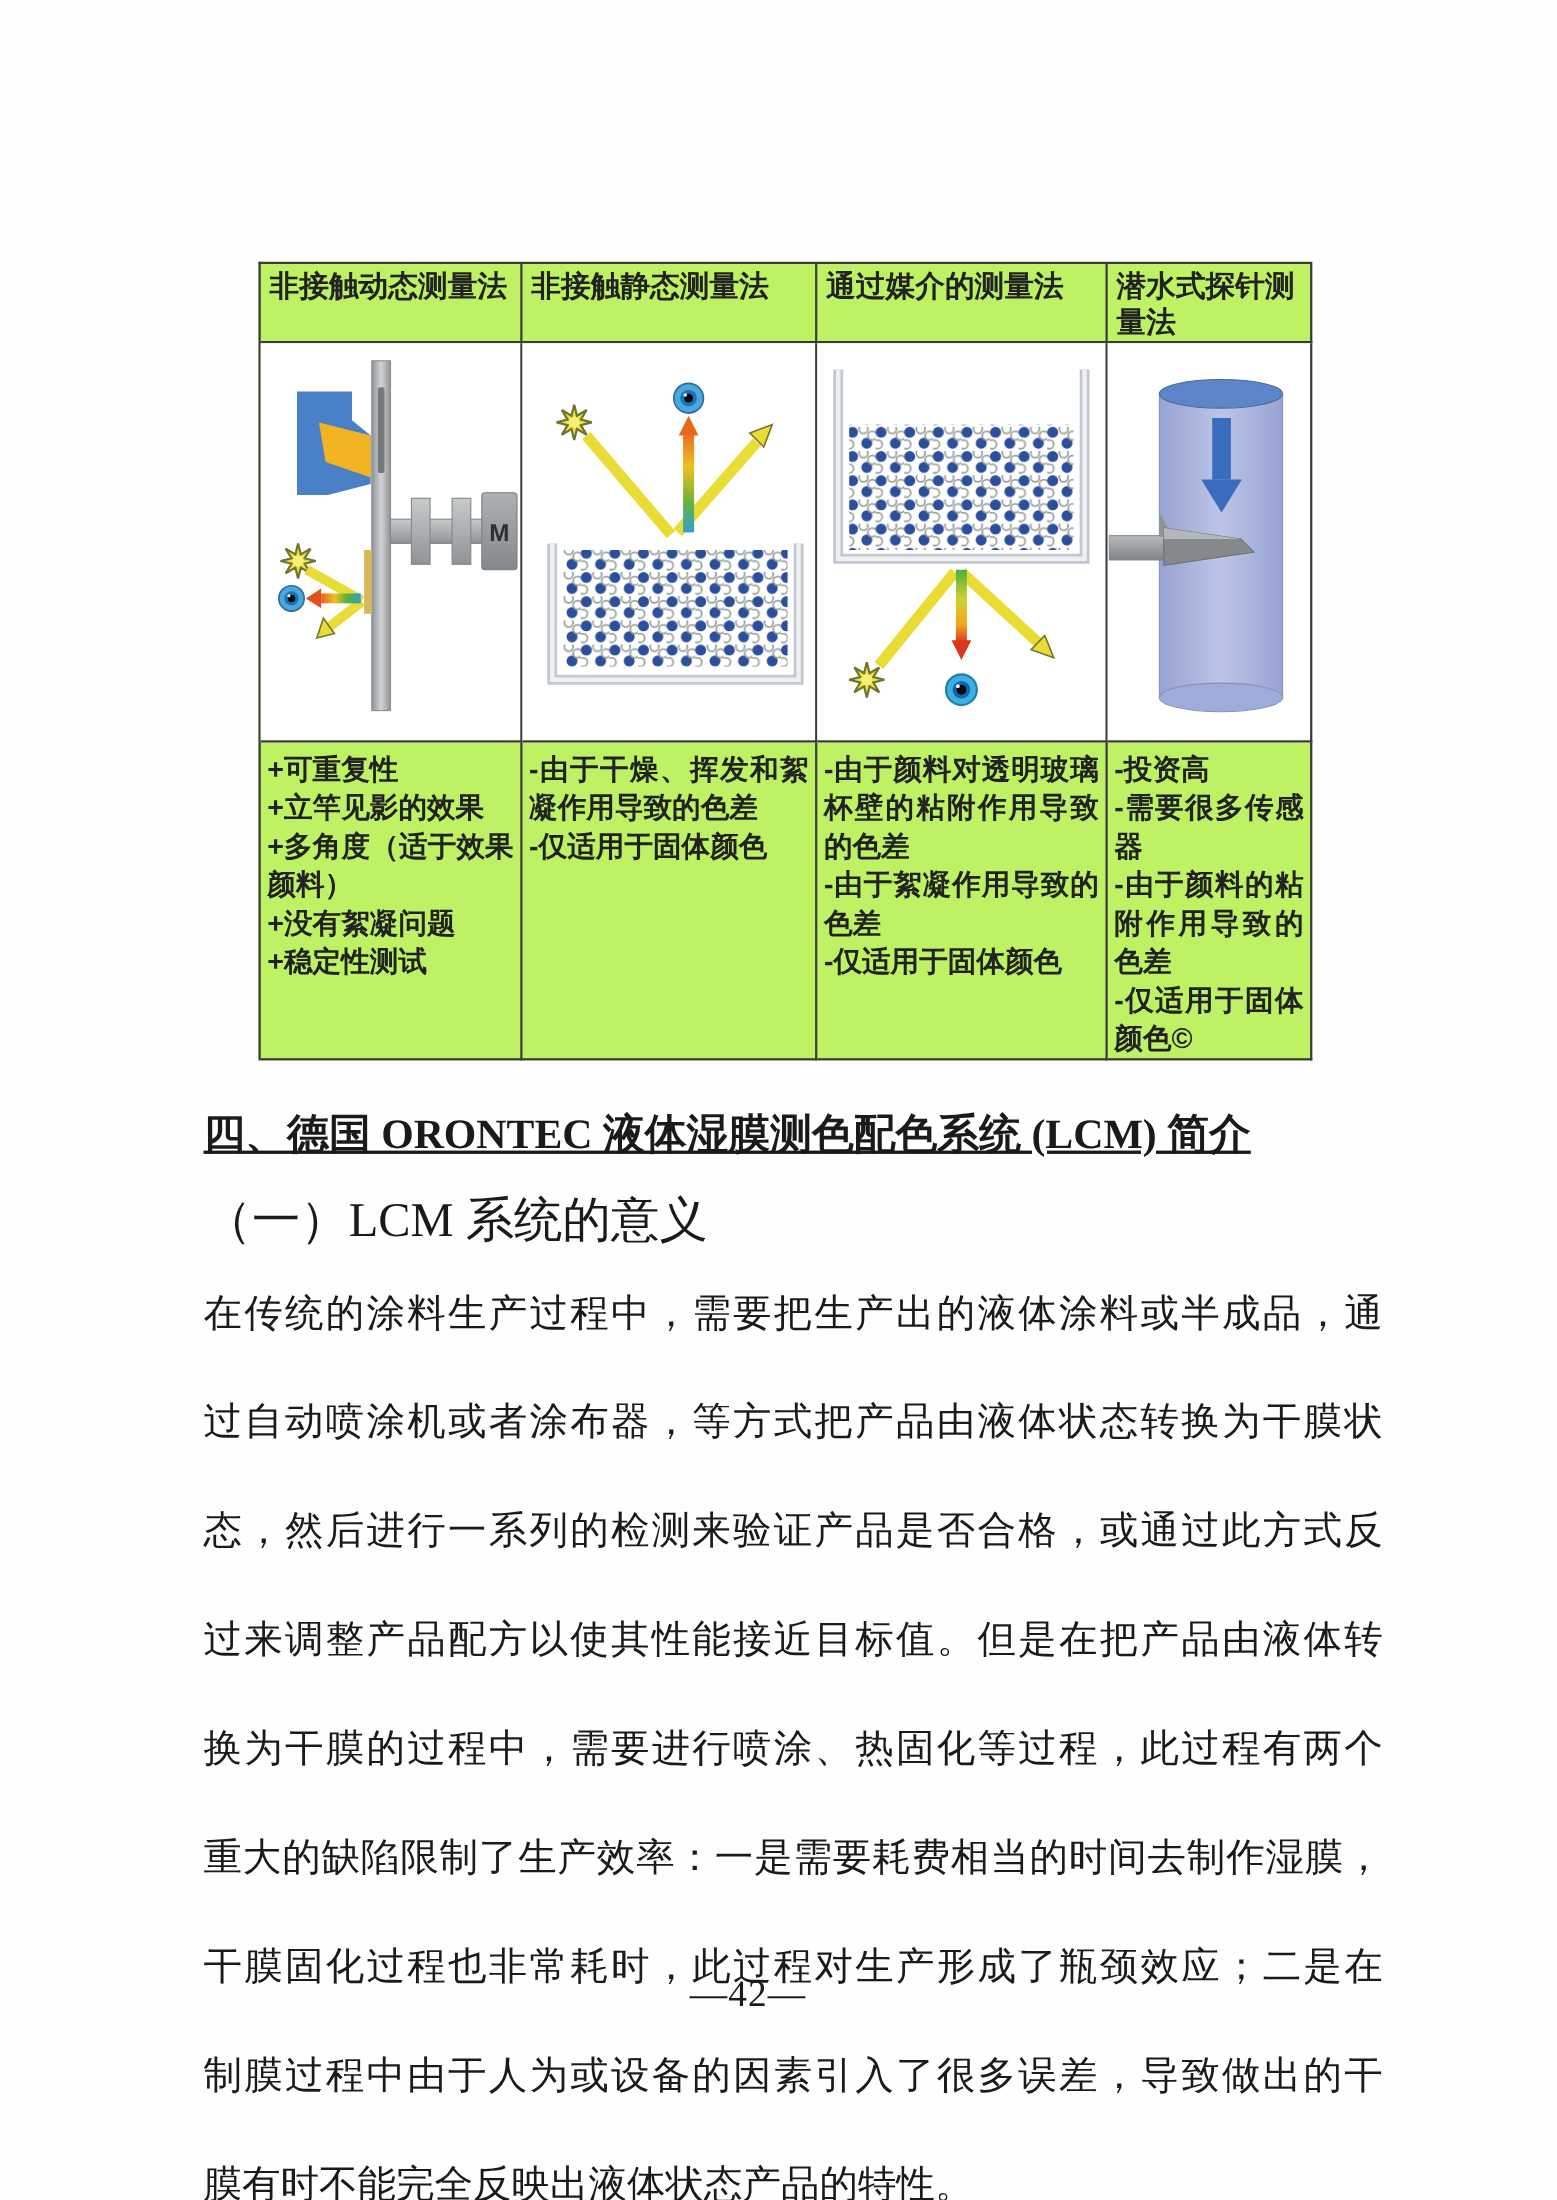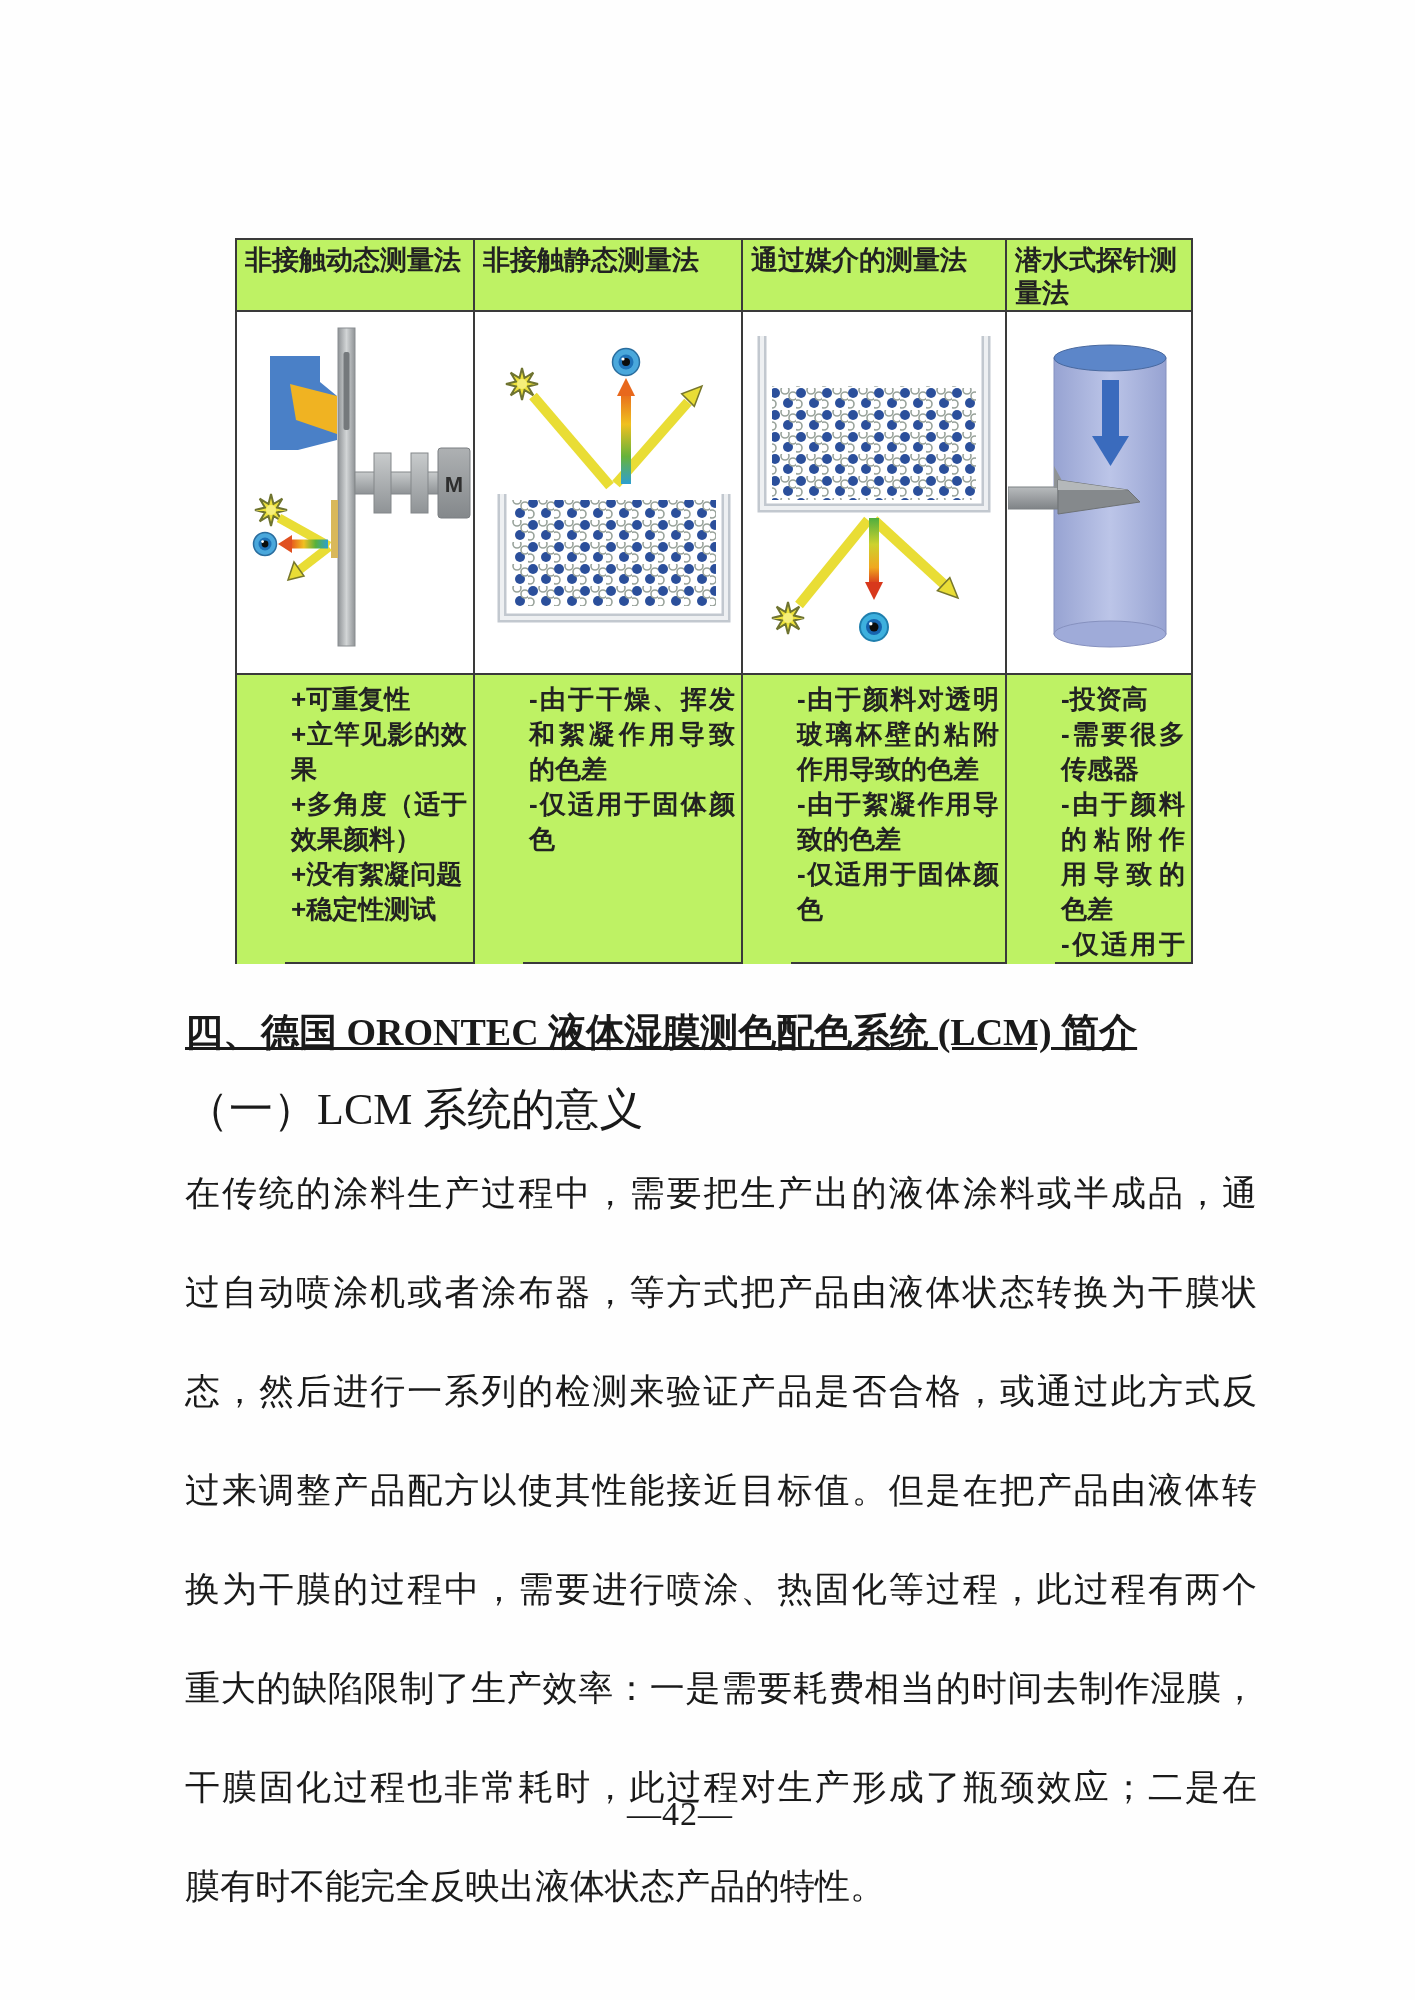--- a/index.html
+++ b/index.html
@@ -9,21 +9,21 @@
   
   .tbl{position:absolute;left:235px;top:238px;
        display:grid;grid-template-columns:238px 268px 264px 186px;grid-template-rows:72px 363px 289px;
        border-top:2px solid #3a3a3a;border-left:2px solid #3a3a3a;background:#bef264;}
   .cell{border-right:2px solid #3a3a3a;border-bottom:2px solid #3a3a3a;box-sizing:border-box;overflow:hidden;}
   .hd{font-family:"Liberation Sans",sans-serif;font-weight:700;font-size:27px;line-height:33px;
       padding:4px 6px 0 8px;color:#222;}
   .imgc{display:flex;justify-content:center;align-items:flex-start;padding-top:10px;background:#fff;}
   .imgc svg{display:block;}
   .nt{font-family:"Liberation Sans",sans-serif;font-weight:600;font-size:26px;line-height:35px;
-      padding:7px 6px 0 6px;color:#222;text-align:justify;margin-left:48px;}
+      padding:7px 6px 0 6px;color:#222;text-align:justify;}
   .nt div{text-align:justify;}
 
   
   .h1{position:absolute;left:185px;top:1008px;font-size:38px;font-weight:700;line-height:48px;white-space:nowrap;text-decoration:underline;}
   .h2{position:absolute;left:185px;top:1086px;font-size:44px;font-weight:400;line-height:48px;white-space:nowrap;}
   .bodytxt{position:absolute;left:185px;top:1122px;width:1072px;font-size:35px;}
   .bl{height:55px;line-height:55px;text-align:justify;text-align-last:justify;margin-top:44px;}
   .bl.last{text-align-last:left;}
   .pageno{position:absolute;left:0;right:55px;top:1794px;text-align:center;font-size:34px;line-height:40px;letter-spacing:1px;}
 </style>
@@ -222,17 +222,18 @@
   <div class="h2">（一）LCM 系统的意义</div>
 
   <div class="bodytxt">
     <div class="bl">在传统的涂料生产过程中，需要把生产出的液体涂料或半成品，通</div>
     <div class="bl">过自动喷涂机或者涂布器，等方式把产品由液体状态转换为干膜状</div>
     <div class="bl">态，然后进行一系列的检测来验证产品是否合格，或通过此方式反</div>
     <div class="bl">过来调整产品配方以使其性能接近目标值。但是在把产品由液体转</div>
     <div class="bl">换为干膜的过程中，需要进行喷涂、热固化等过程，此过程有两个</div>
     <div class="bl">重大的缺陷限制了生产效率：一是需要耗费相当的时间去制作湿膜，</div>
     <div class="bl">干膜固化过程也非常耗时，此过程对生产形成了瓶颈效应；二是在</div>
+    <div class="bl">制膜过程中由于人为或设备的因素引入了很多误差，导致做出的干</div>
     <div class="bl last">膜有时不能完全反映出液体状态产品的特性。</div>
   </div>
 
   <div class="pageno">—42—</div>
 </div>
 
 </body></html>

